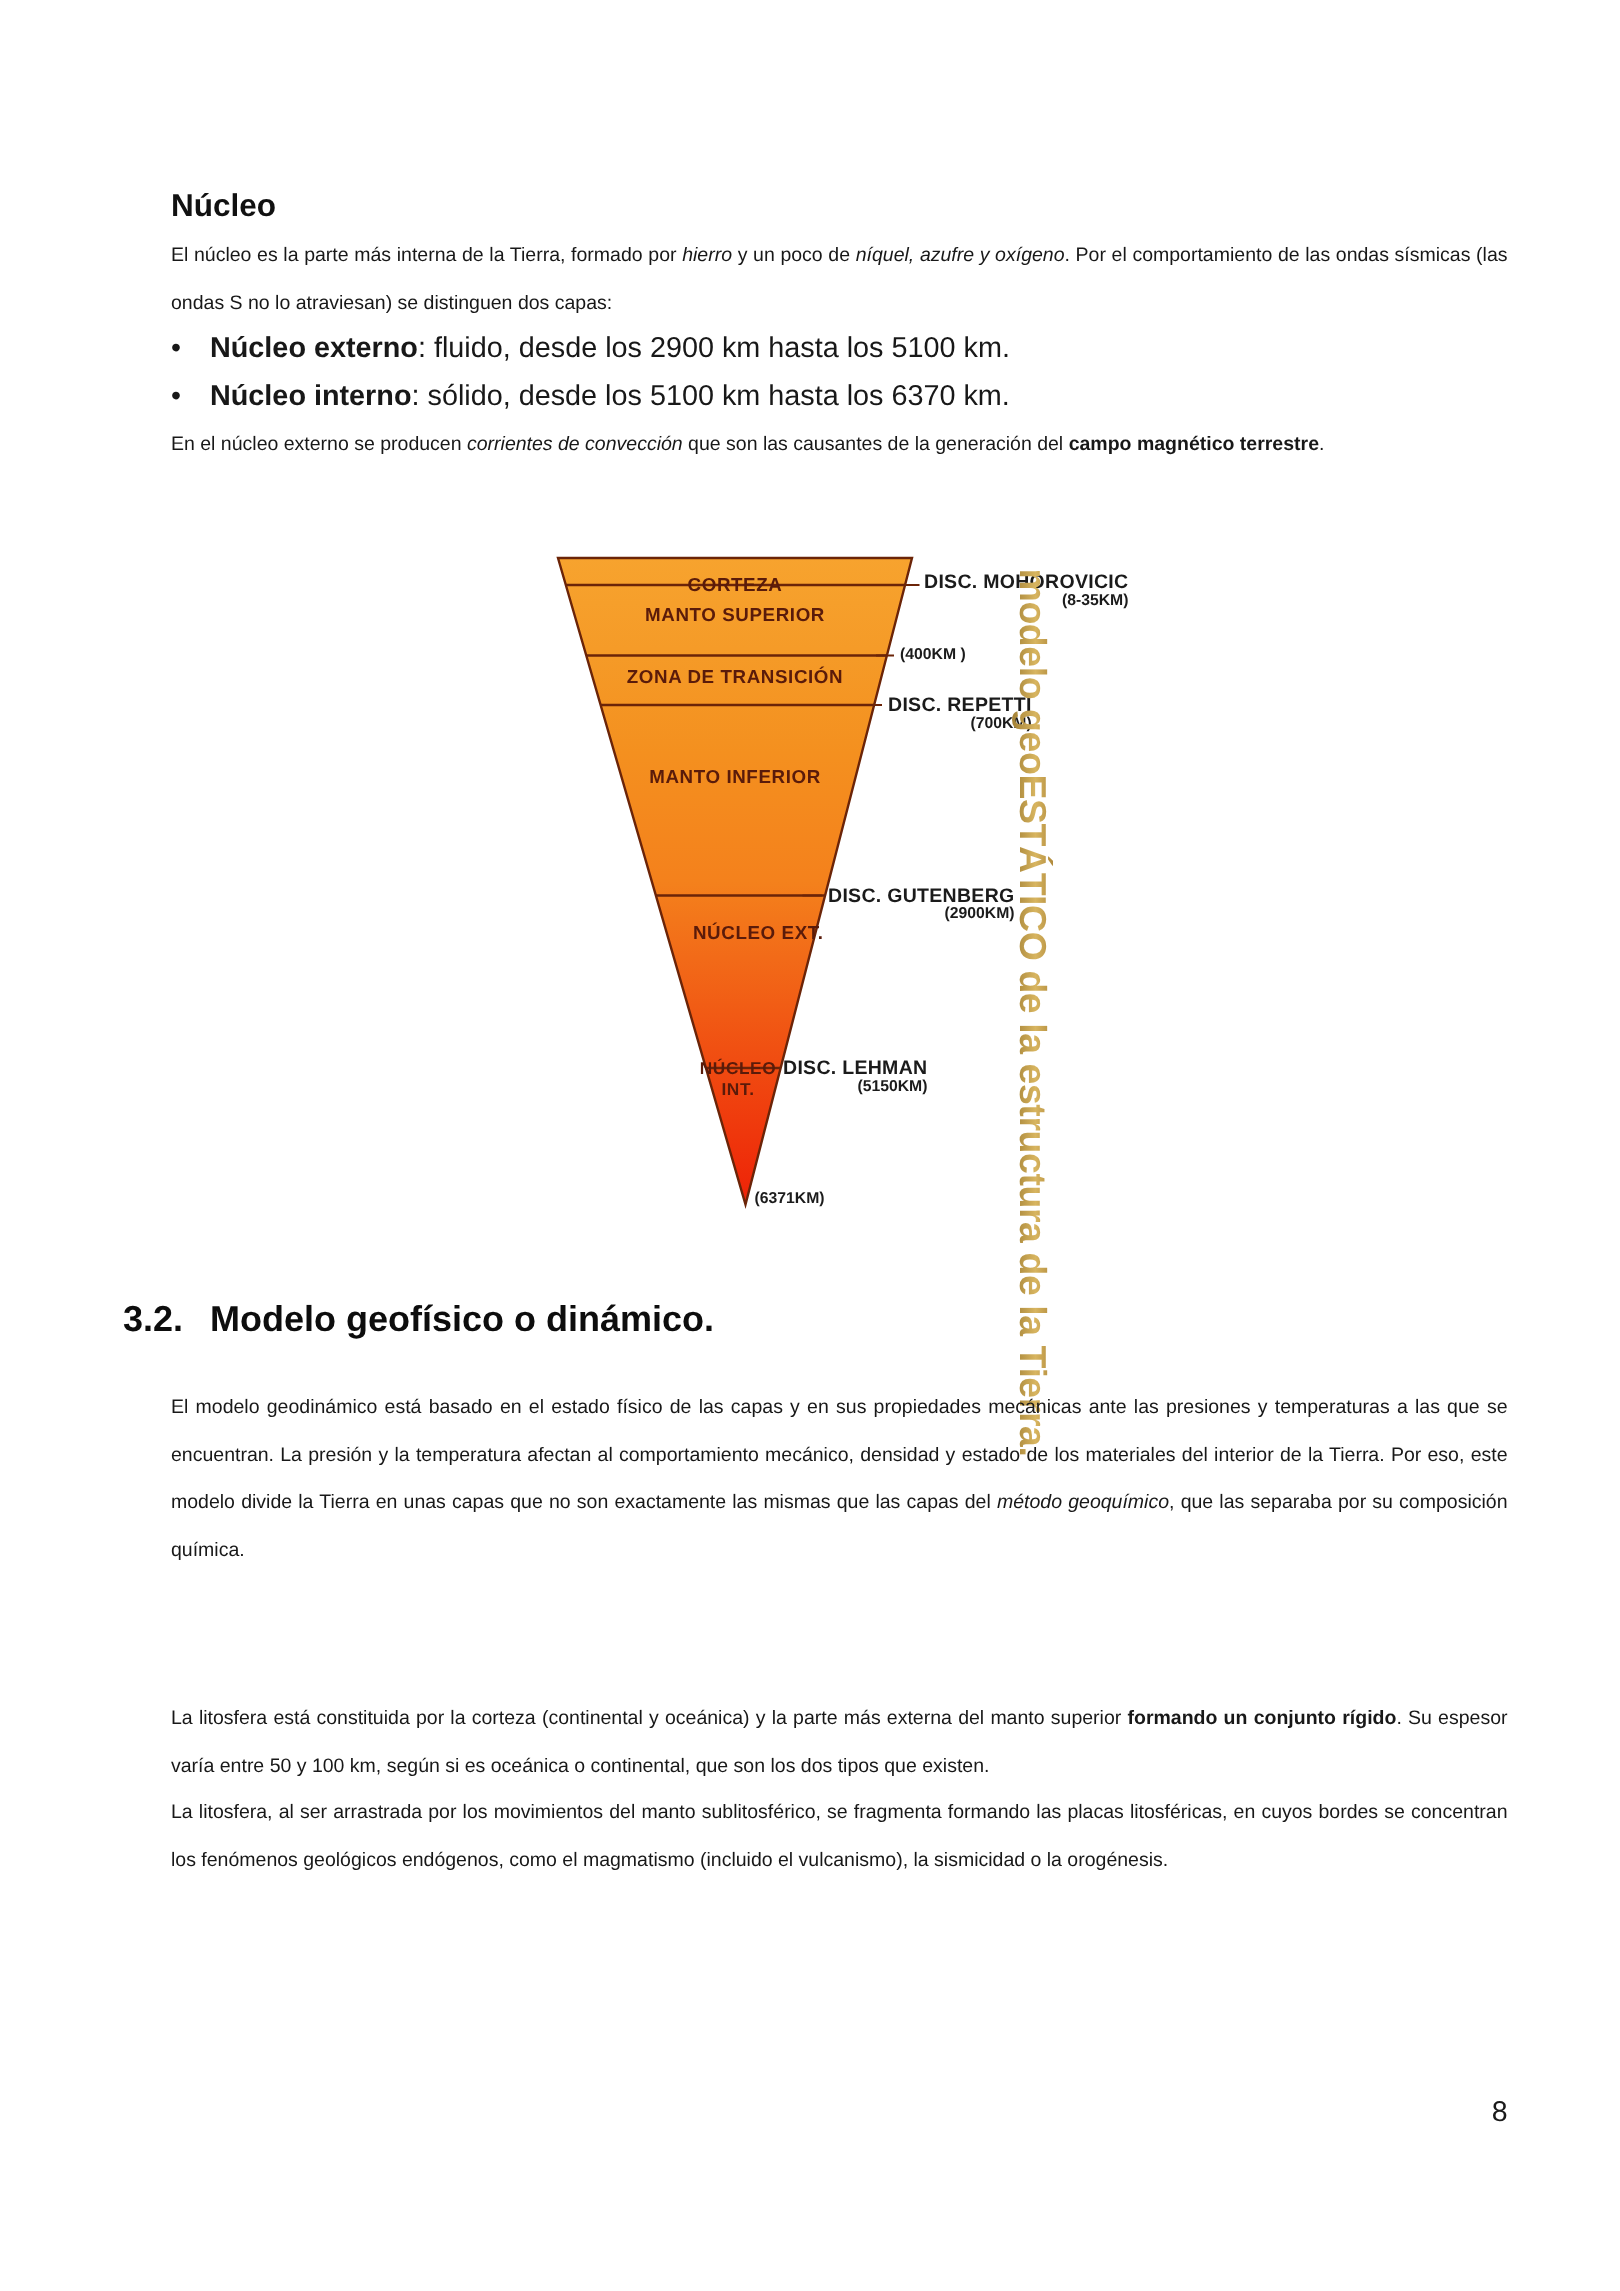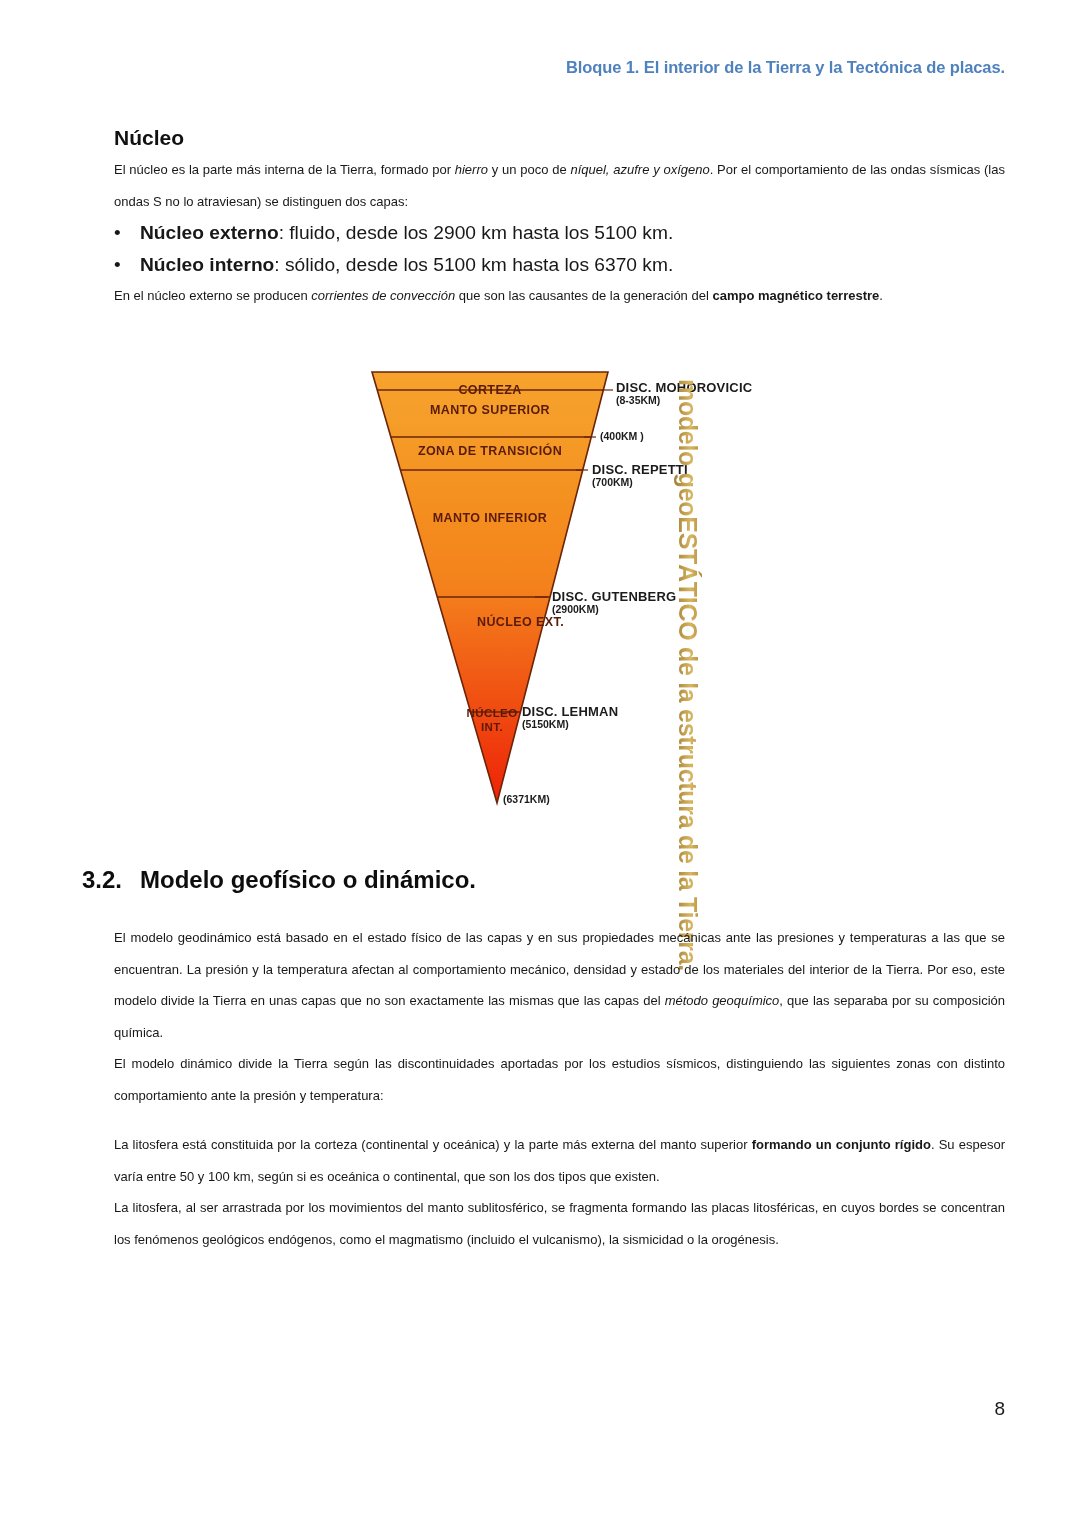--- a/index.html
+++ b/index.html
@@ -98,21 +98,21 @@
   .figure svg { display: block; }
 
   .fig-label {
     position: absolute;
     font-family: "Liberation Sans", sans-serif;
     font-weight: bold;
     color: #1b1b1b;
     white-space: nowrap;
   }
   .fig-label .t1 { display: block; font-size: 13px; letter-spacing: 0.2px; }
-  .fig-label .t2 { display: block; font-size: 10.5px; margin-top: -1px; }
+  .fig-label .t2 { display: block; font-size: 10.5px; margin-top: -1px; text-align: right; }
 
   .band-text {
     position: absolute;
     font-family: "Liberation Sans", sans-serif;
     font-weight: bold;
     font-size: 12.5px;
     letter-spacing: 0.4px;
     color: #5a1b0a;
     text-align: center;
     white-space: nowrap;
@@ -147,21 +147,20 @@
     font-family: "Liberation Sans", sans-serif;
     font-size: 19px;
     color: #1a1a1a;
   }
 </style>
 </head>
 <body>
 
 <div class="page">
 
-  <div class="doc-header">Bloque 1. El interior de la Tierra y la Tectónica de placas.</div>
 
   <div class="col" style="top:122px;">
     <div class="h-sub">Núcleo</div>
 
     <p class="para"><span>El núcleo es la parte más interna de la Tierra, formado por </span><span class="i">hierro</span><span> y un poco de </span><span class="i">níquel, azufre y oxígeno</span><span>. Por el comportamiento de las ondas sísmicas (las ondas S no lo atraviesan) se distinguen dos capas:</span></p>
 
     <div class="bullet-row" style="margin-left:26px;">
       <span class="bullet-dot">•</span><span class="b">Núcleo externo</span><span>: fluido, desde los 2900 km hasta los 5100 km.</span>
     </div>
     <div class="bullet-row" style="margin-left:26px;">
@@ -205,21 +204,21 @@
         <line x1="246" y1="107" x2="258" y2="107"></line>
         <line x1="205" y1="234" x2="218" y2="234"></line>
         <line x1="175" y1="349" x2="188" y2="349"></line>
       </g>
     </svg>
 
     <div class="band-text" style="left:160px; top:20px;">CORTEZA</div>
     <div class="band-text" style="left:160px; top:40px;">MANTO SUPERIOR</div>
     <div class="band-text" style="left:160px; top:81px;">ZONA DE TRANSICIÓN</div>
     <div class="band-text" style="left:160px; top:148px;">MANTO INFERIOR</div>
-    <div class="band-text" style="left:172px; top:252px;padding-left:37px;">NÚCLEO EXT.</div>
+    <div class="band-text" style="left:157px; top:252px;padding-left:37px;">NÚCLEO EXT.</div>
     <div class="band-text small" style="left:162px; top:344px;">NÚCLEO</div>
     <div class="band-text small" style="left:162px; top:358px;text-align:center;">INT.</div>
 
     <div class="fig-label" style="left:286px; top:17px;">
       <span class="t1">DISC. MOHOROVICIC</span>
       <span class="t2">(8-35KM)</span>
     </div>
 
     <div class="fig-label" style="left:270px; top:68px;">
       <span class="t2">(400KM )</span>
@@ -246,21 +245,20 @@
 
     <div class="vert-title">modelo geoESTÁTICO de la estructura de la Tierra.</div>
   </div>
 
   <div class="sec-head" style="top:866px;">
     <span class="num">3.2.</span><span>Modelo geofísico o dinámico.</span>
   </div>
 
   <div class="col" style="top:922px;">
     <p class="para"><span>El modelo geodinámico está basado en el estado físico de las capas y en sus propiedades mecánicas ante las presiones y temperaturas a las que se encuentran. La presión y la temperatura afectan al comportamiento mecánico, densidad y estado de los materiales del interior de la Tierra. Por eso, este modelo divide la Tierra en unas capas que no son exactamente las mismas que las capas del </span><span class="i">método geoquímico</span><span>, que las separaba por su composición química.</span></p>
-    <p class="para">El modelo dinámico divide la Tierra según las discontinuidades aportadas por los estudios sísmicos, distinguiendo las siguientes zonas con distinto comportamiento ante la presión y temperatura:</p>
   </div>
 
   <div class="col" style="top:1129px;">
     <p class="para"><span>La litosfera está constituida por la corteza (continental y oceánica) y la parte más externa del manto superior </span><span class="b">formando un conjunto rígido</span><span>. Su espesor varía entre 50 y 100 km, según si es oceánica o continental, que son los dos tipos que existen.</span></p>
     <p class="para">La litosfera, al ser arrastrada por los movimientos del manto sublitosférico, se fragmenta formando las placas litosféricas, en cuyos bordes se concentran los fenómenos geológicos endógenos, como el magmatismo (incluido el vulcanismo), la sismicidad o la orogénesis.</p>
   </div>
 
   <div class="page-num" style="top:1398px;">8</div>
 
 </div>

